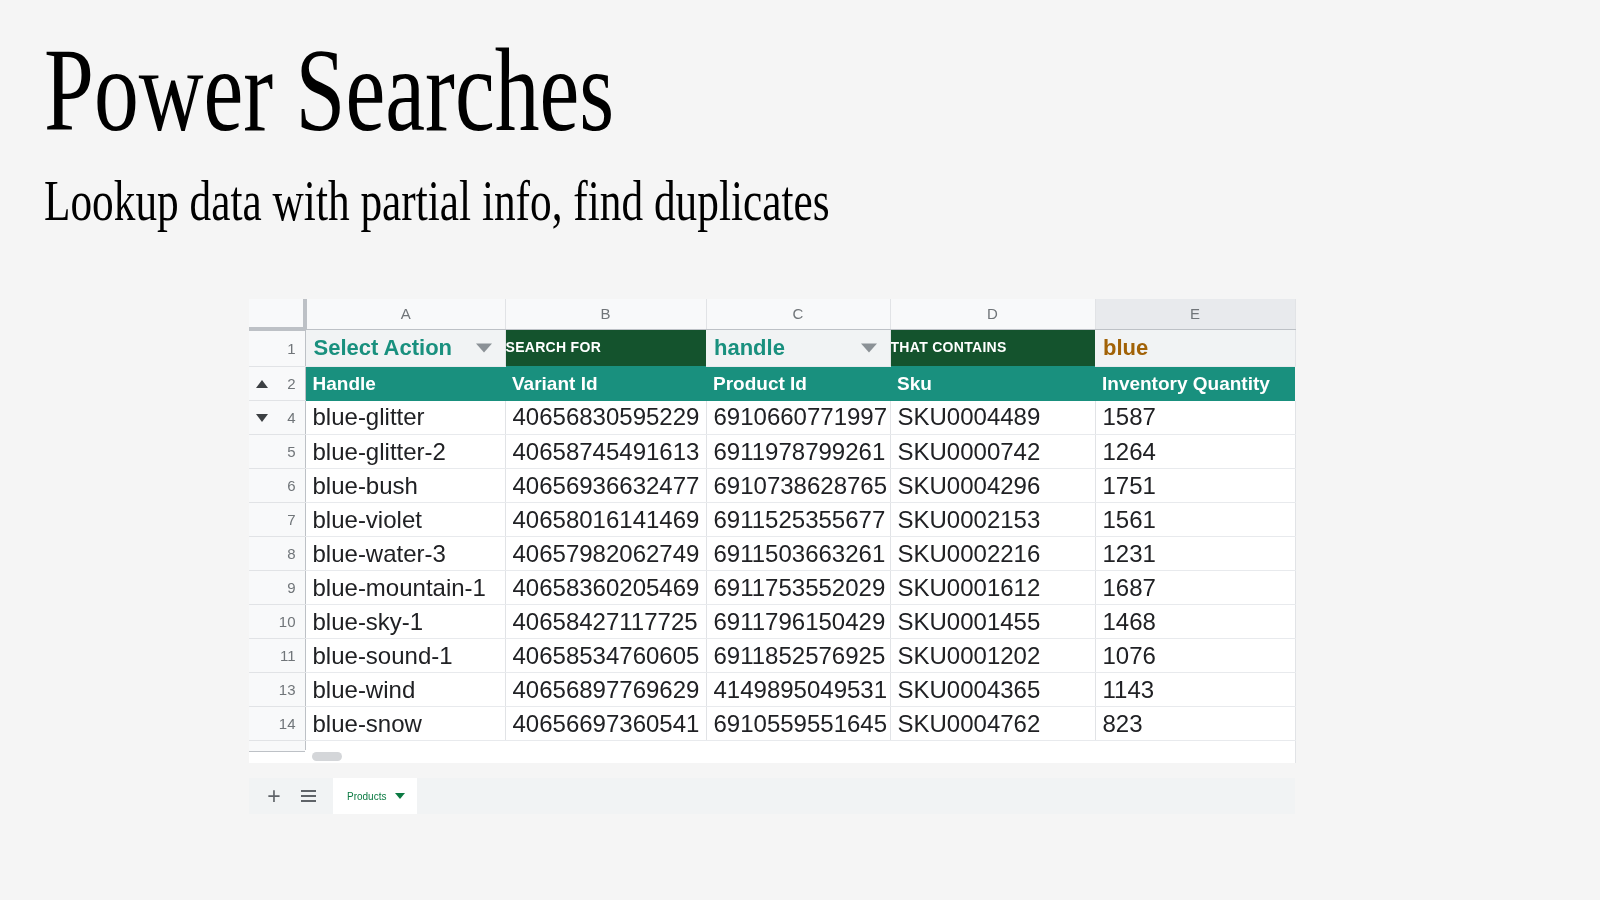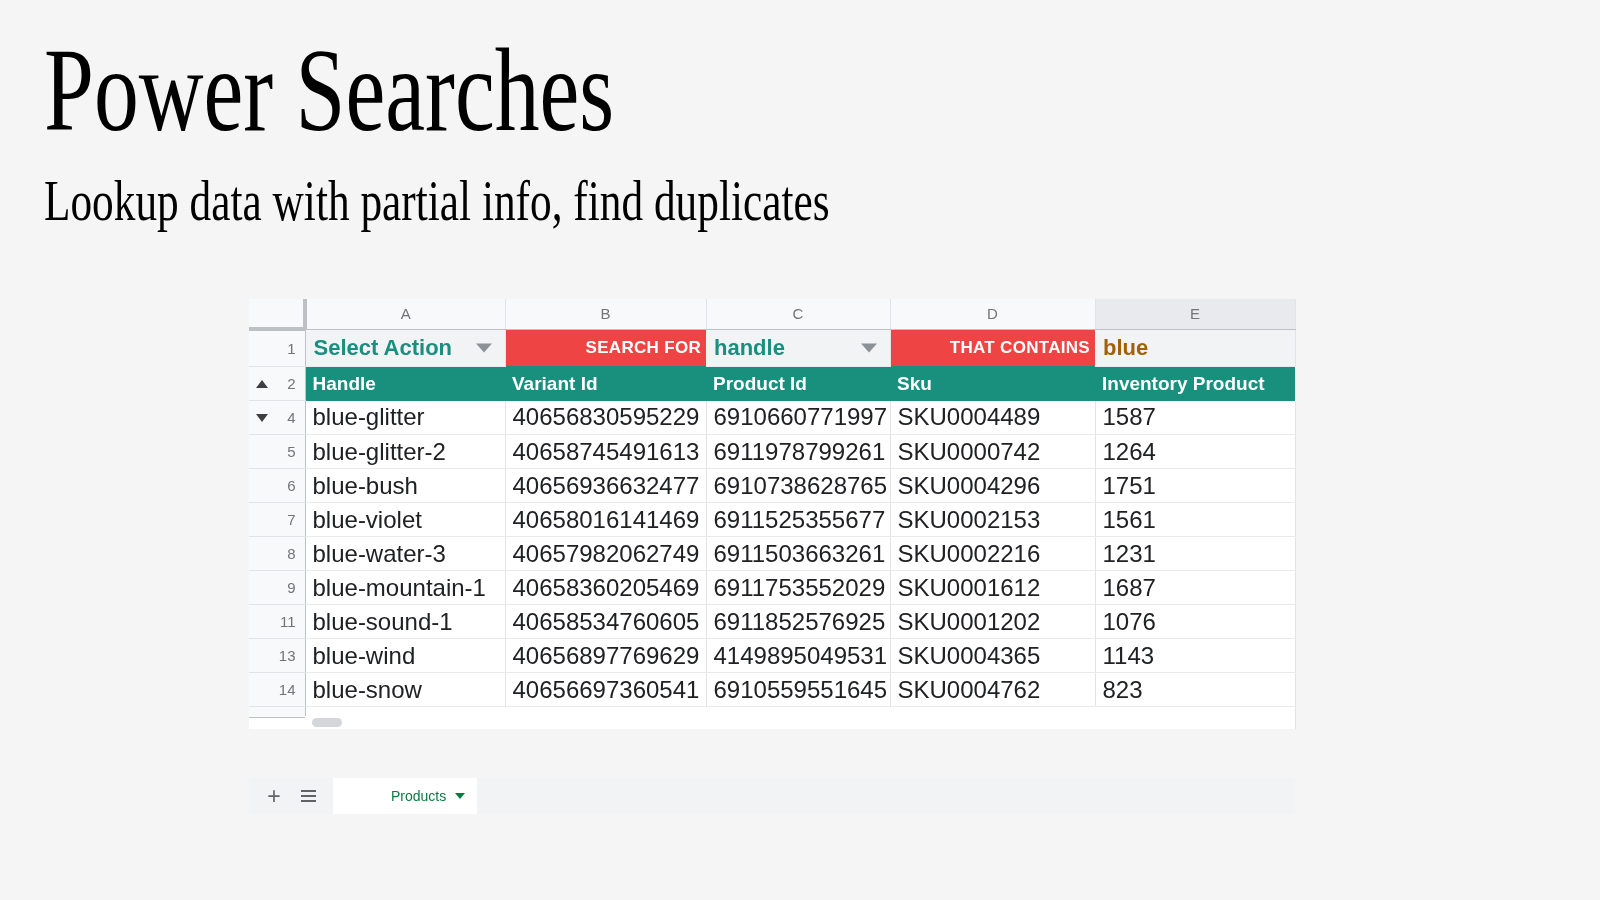--- a/index.html
+++ b/index.html
@@ -167,25 +167,25 @@
     position: absolute;
     right: 13px;
     top: 50%;
     transform: translateY(-50%);
     width: 0; height: 0;
     border-left: 8px solid transparent;
     border-right: 8px solid transparent;
     border-top: 9px solid #8b9196;
   }
   .ctl-label {
-    background: #ef4444;
+    background: #14532d;
     color: #ffffff;
-    font-size: 17px;
+    font-size: 14px;
     font-weight: bold;
-    text-align: right;
+    text-align: left;
     padding-right: 5px !important;
     line-height: 35px;
     border-right: none;
     border-bottom: 1px solid #19907e;
     letter-spacing: 0.3px;
   }
   .ctl-value {
     padding-left: 8px !important;
   }
   .ctl-value .txt {
@@ -284,24 +284,23 @@
   .sheet-tab {
     height: 36px;
     background: #ffffff;
     display: flex;
     align-items: center;
     padding: 0 12px 0 14px;
     margin-left: 8px;
     gap: 9px;
   }
   .sheet-tab .tname {
-    font-size: 14px;
+    font-size: 10px;
     color: #0b7a42;
     font-weight: 500;
-    margin-left: 44px;
   }
   .sheet-tab .tcaret {
     width: 0; height: 0;
     border-left: 5px solid transparent;
     border-right: 5px solid transparent;
     border-top: 6px solid #0b7a42;
   }
   .hamburger-bars {
     display: inline-block;
     width: 15px;
@@ -361,21 +360,21 @@
 
       <tr class="head-row">
         <td class="rowhead">
           <span class="tri up"></span>
           <span>2</span>
         </td>
         <td>Handle</td>
         <td>Variant Id</td>
         <td>Product Id</td>
         <td>Sku</td>
-        <td>Inventory Product</td>
+        <td>Inventory Quantity</td>
       </tr>
 
       <tr class="data-row">
         <td class="rowhead">
           <span class="tri down"></span>
           <span>4</span>
         </td>
         <td class="cell">blue-glitter</td>
         <td class="cell">40656830595229</td>
         <td class="cell">6910660771997</td>
@@ -421,20 +420,28 @@
 
       <tr class="data-row">
         <td class="rowhead">9</td>
         <td class="cell">blue-mountain-1</td>
         <td class="cell">40658360205469</td>
         <td class="cell">6911753552029</td>
         <td class="cell">SKU0001612</td>
         <td class="cell">1687</td>
       </tr>
 
+      <tr class="data-row">
+        <td class="rowhead">10</td>
+        <td class="cell">blue-sky-1</td>
+        <td class="cell">40658427117725</td>
+        <td class="cell">6911796150429</td>
+        <td class="cell">SKU0001455</td>
+        <td class="cell">1468</td>
+      </tr>
 
       <tr class="data-row">
         <td class="rowhead">11</td>
         <td class="cell">blue-sound-1</td>
         <td class="cell">40658534760605</td>
         <td class="cell">6911852576925</td>
         <td class="cell">SKU0001202</td>
         <td class="cell">1076</td>
       </tr>
 

